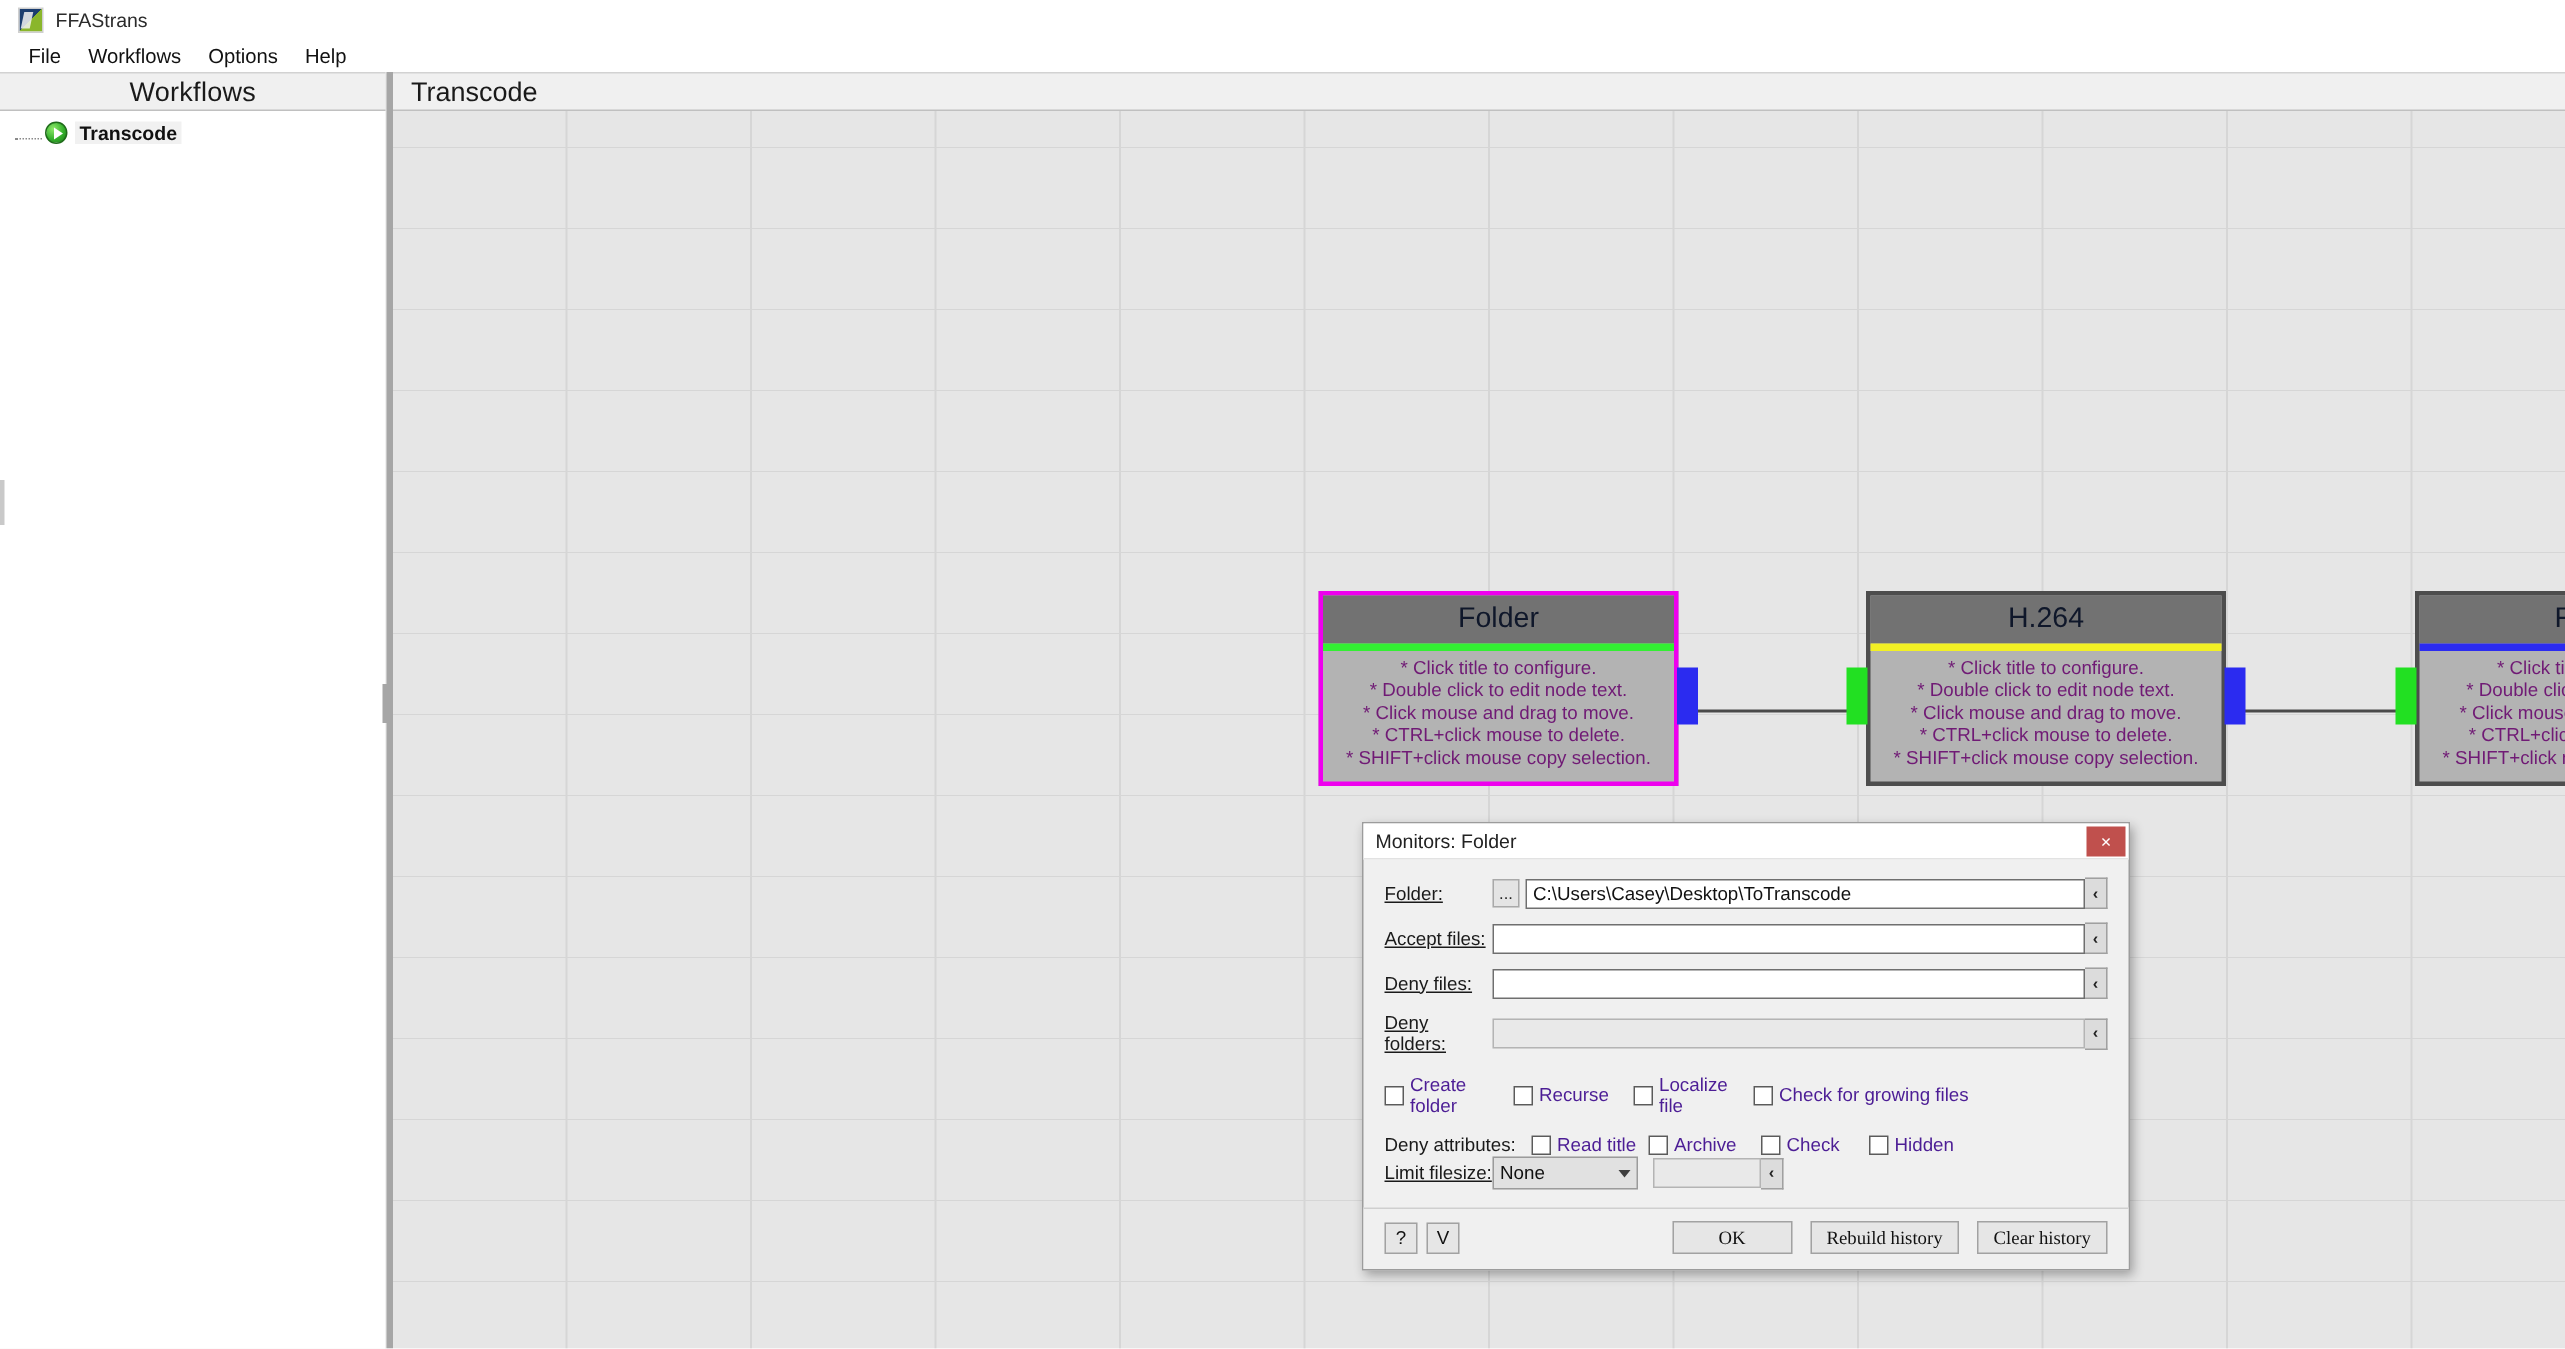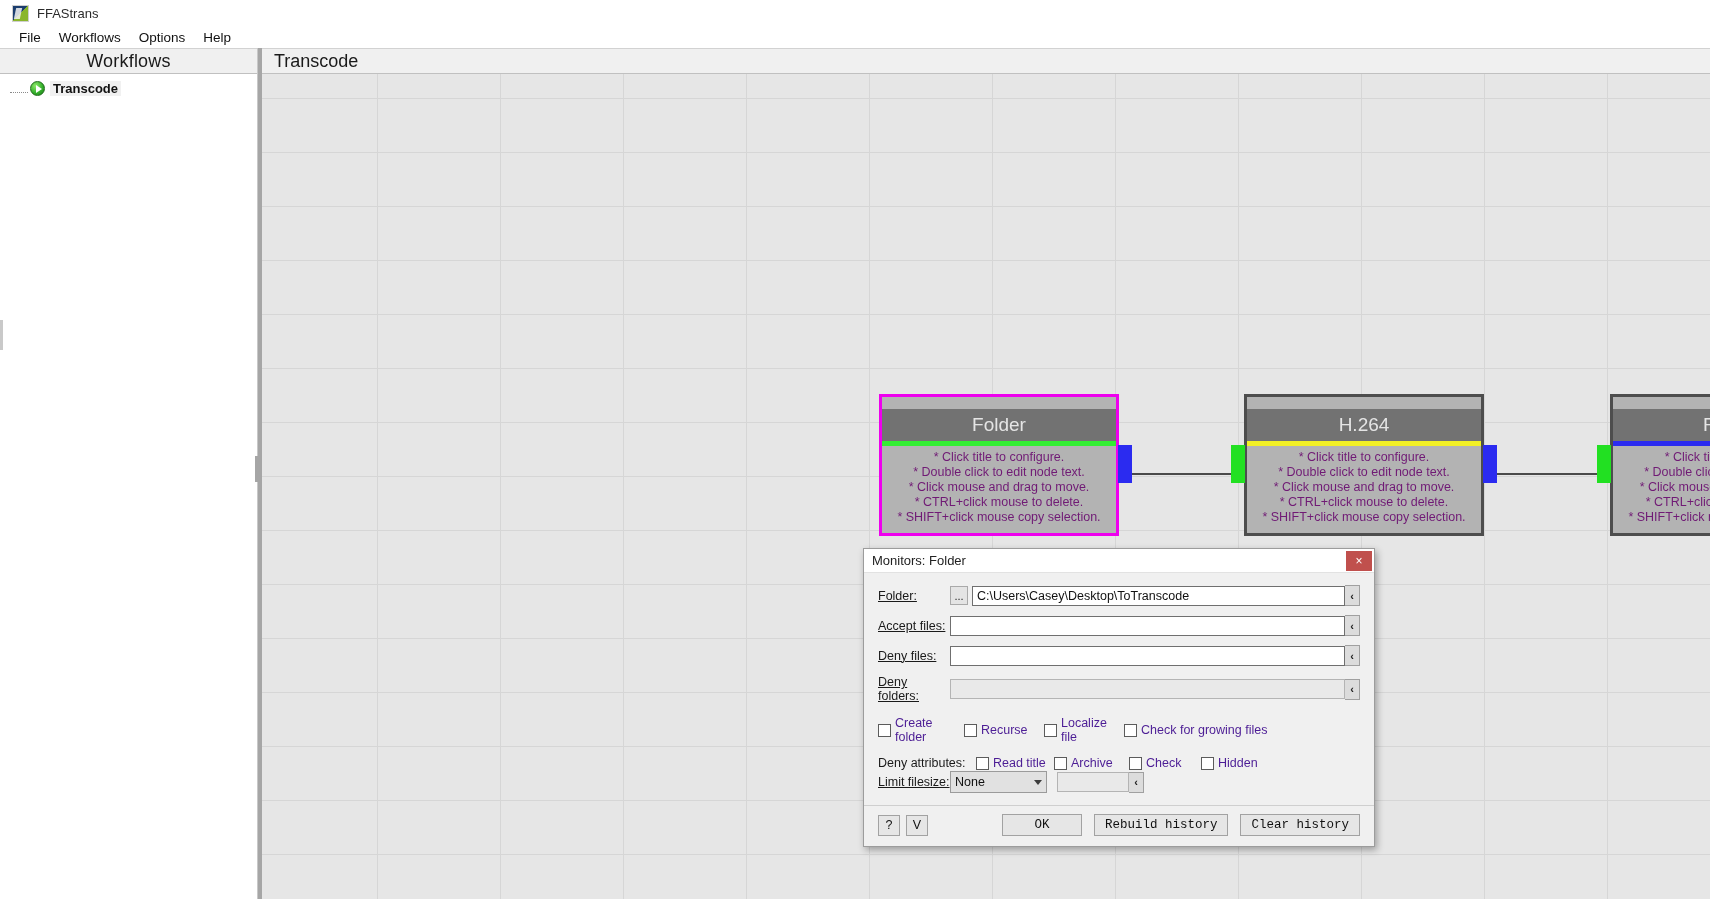--- a/index.html
+++ b/index.html
@@ -178,27 +178,26 @@
     width: 240px;
     background: #b3b3b3;
     border: 3px solid #4d4d4d;
     display: flex;
     flex-direction: column;
   }
   .node.selected { border-color: #ee00ee; }
   .node-title {
     height: 32px;
     background: #727272;
-    color: #e5e5e5;
+    color: #0f172a;
     font-size: 19px;
     display: flex;
     align-items: center;
     justify-content: center;
     cursor: pointer;
-    margin-top: 12px;
   }
   .node-accent { height: 5px; }
   .node-body {
     padding: 4px 6px 8px;
     font-size: 12.5px;
     color: #701a75;
     text-align: center;
     line-height: 15px;
   }
   .port {
@@ -212,21 +211,21 @@
 
   .link {
     position: absolute;
     height: 2px;
     background: #4a4a4a;
   }
 
   
   #dialog {
     position: absolute;
-    left: 601px;
+    left: 646px;
     top: 474px;
     width: 512px;
     background: #f0f0f0;
     border: 1px solid #9c9c9c;
     box-shadow: 2px 3px 7px rgba(0,0,0,.32);
     z-index: 40;
   }
   #dialog-titlebar {
     height: 24px;
     background: #ffffff;
@@ -387,21 +386,21 @@
   .spacer { flex: 1; }
   .wide-btn {
     height: 22px;
     background: #e6e6e6;
     border: 1px solid #a2a2a2;
     font-size: 12.5px;
     color: #111;
     cursor: pointer;
     margin-left: 12px;
     padding: 0 10px;
-    font-family: Liberation Mono, monospace;
+    font-family: Liberation Serif, serif;
   }
   #ok-btn { min-width: 80px; }
 
   #left-edge-mark {
     position: absolute;
     left: 0; top: 320px;
     width: 3px; height: 30px;
     background: #c9c9c9;
   }
 </style>

